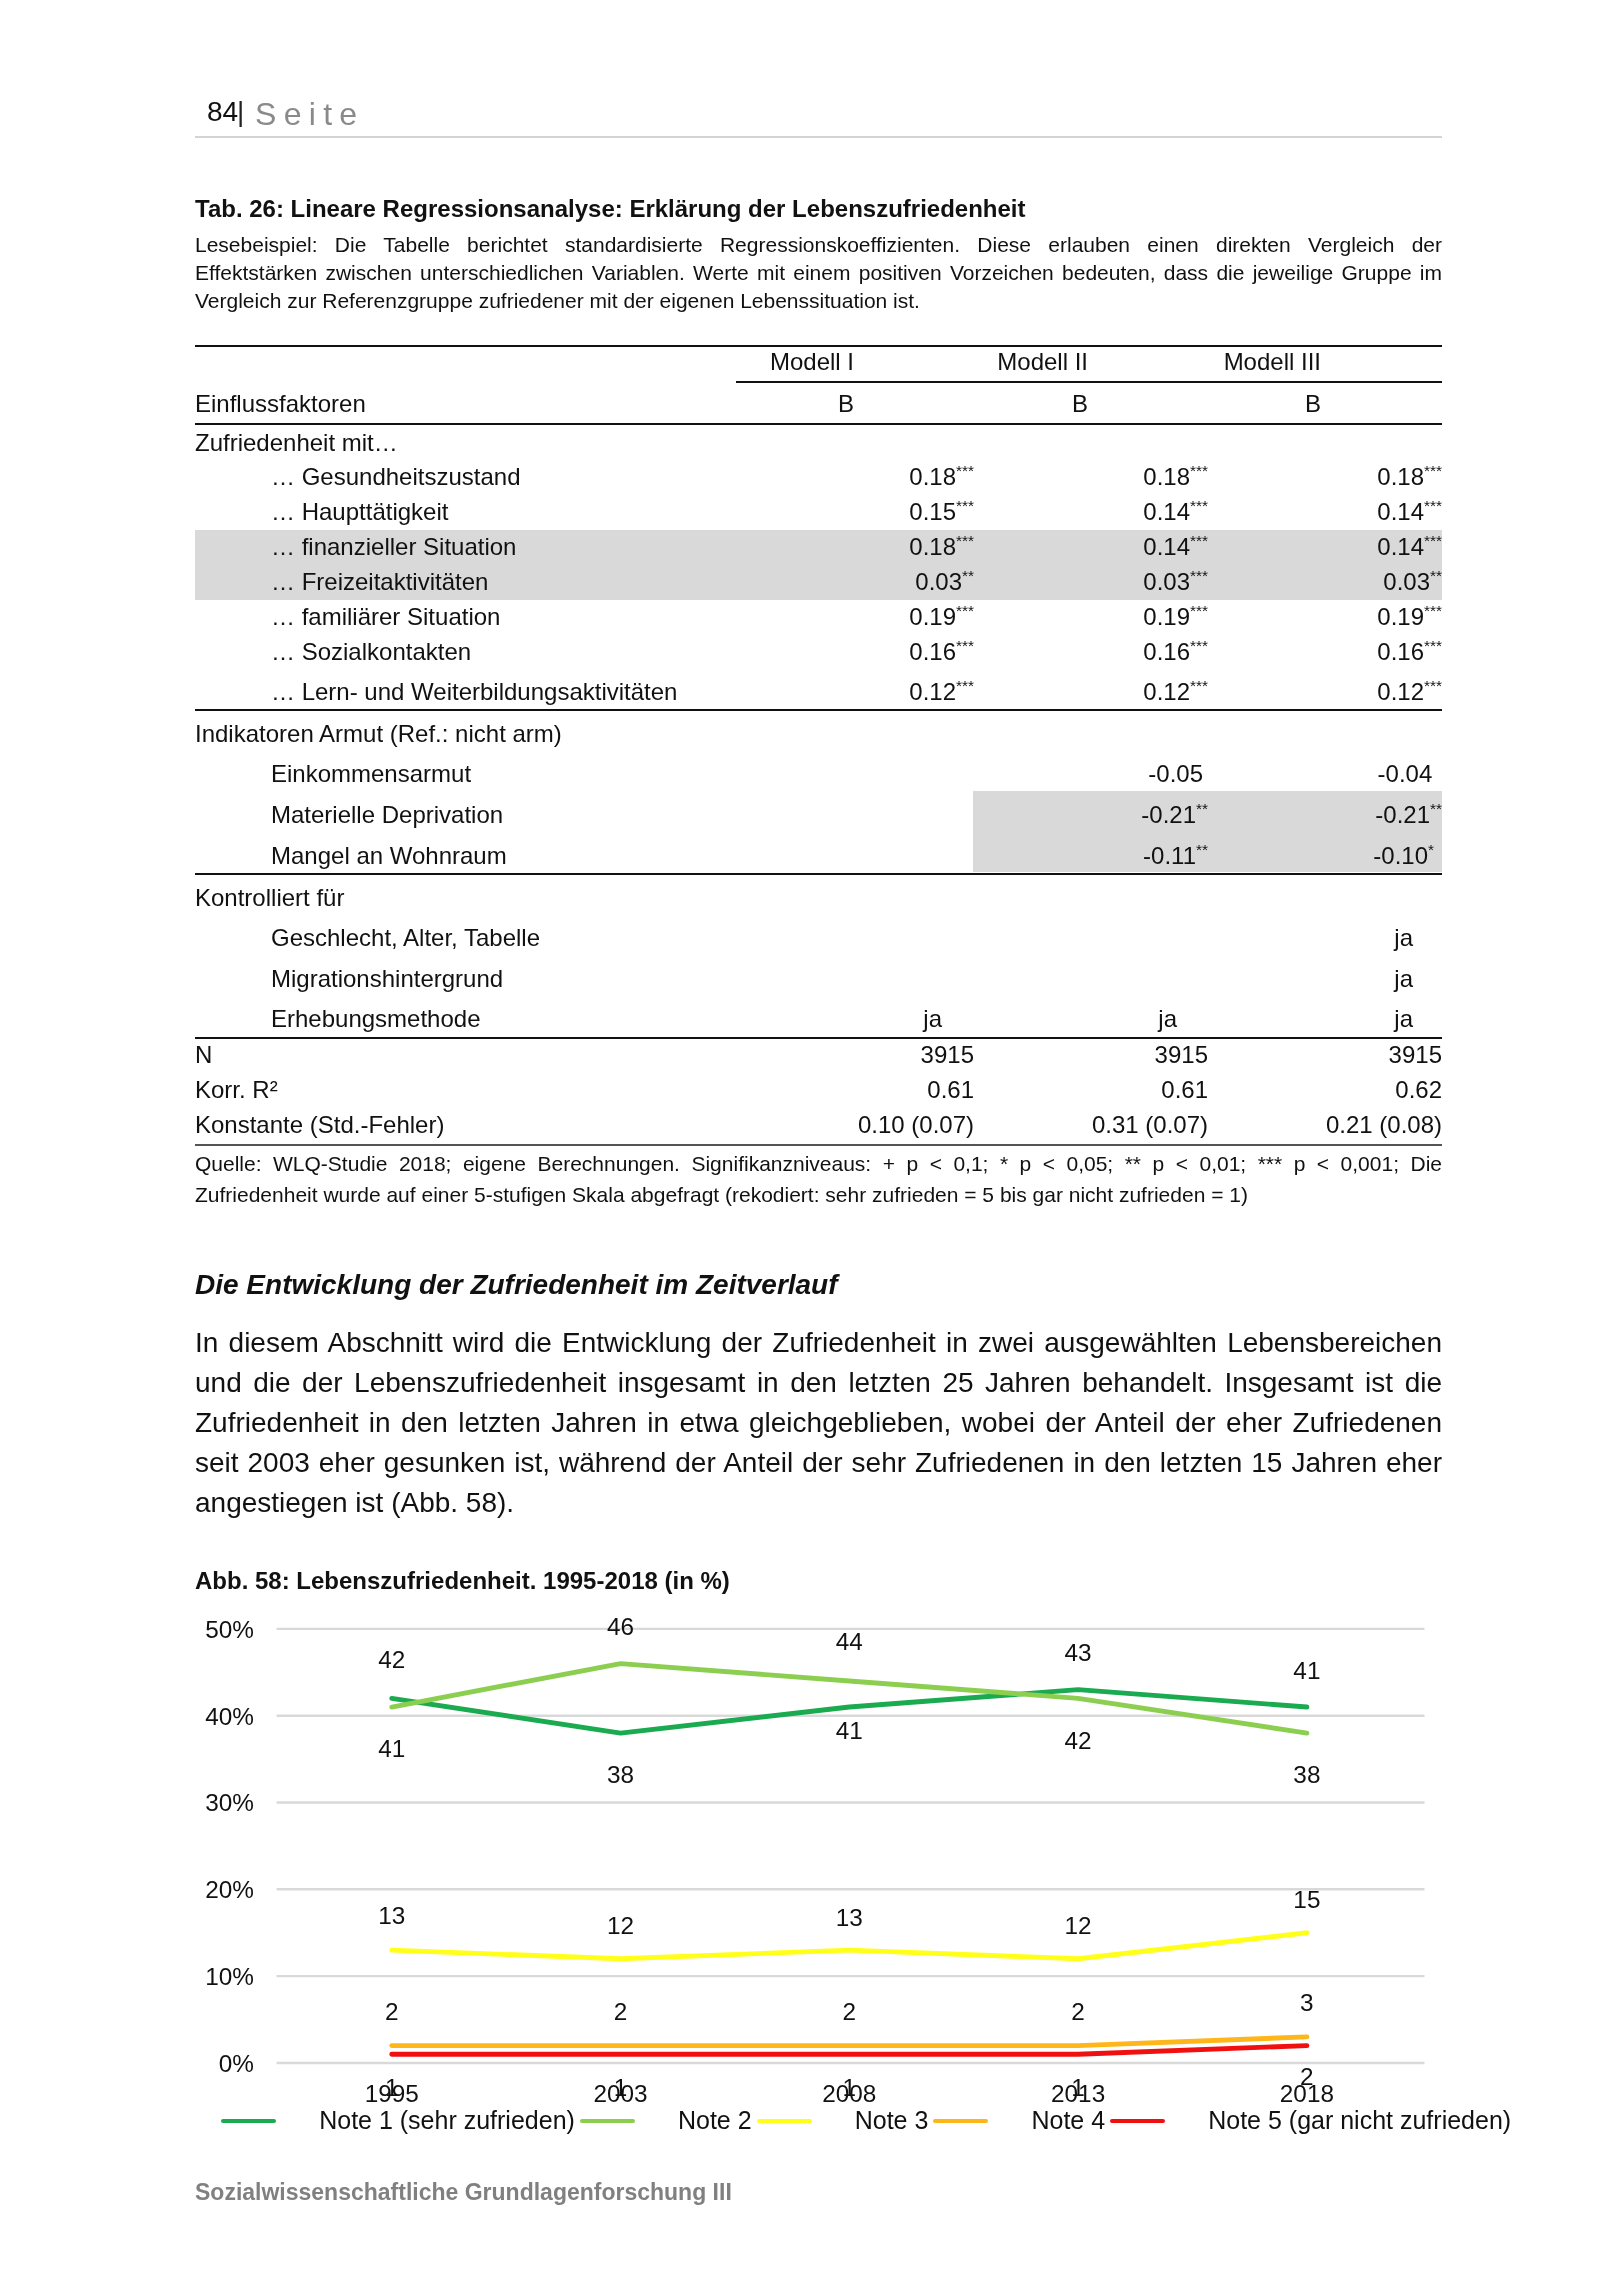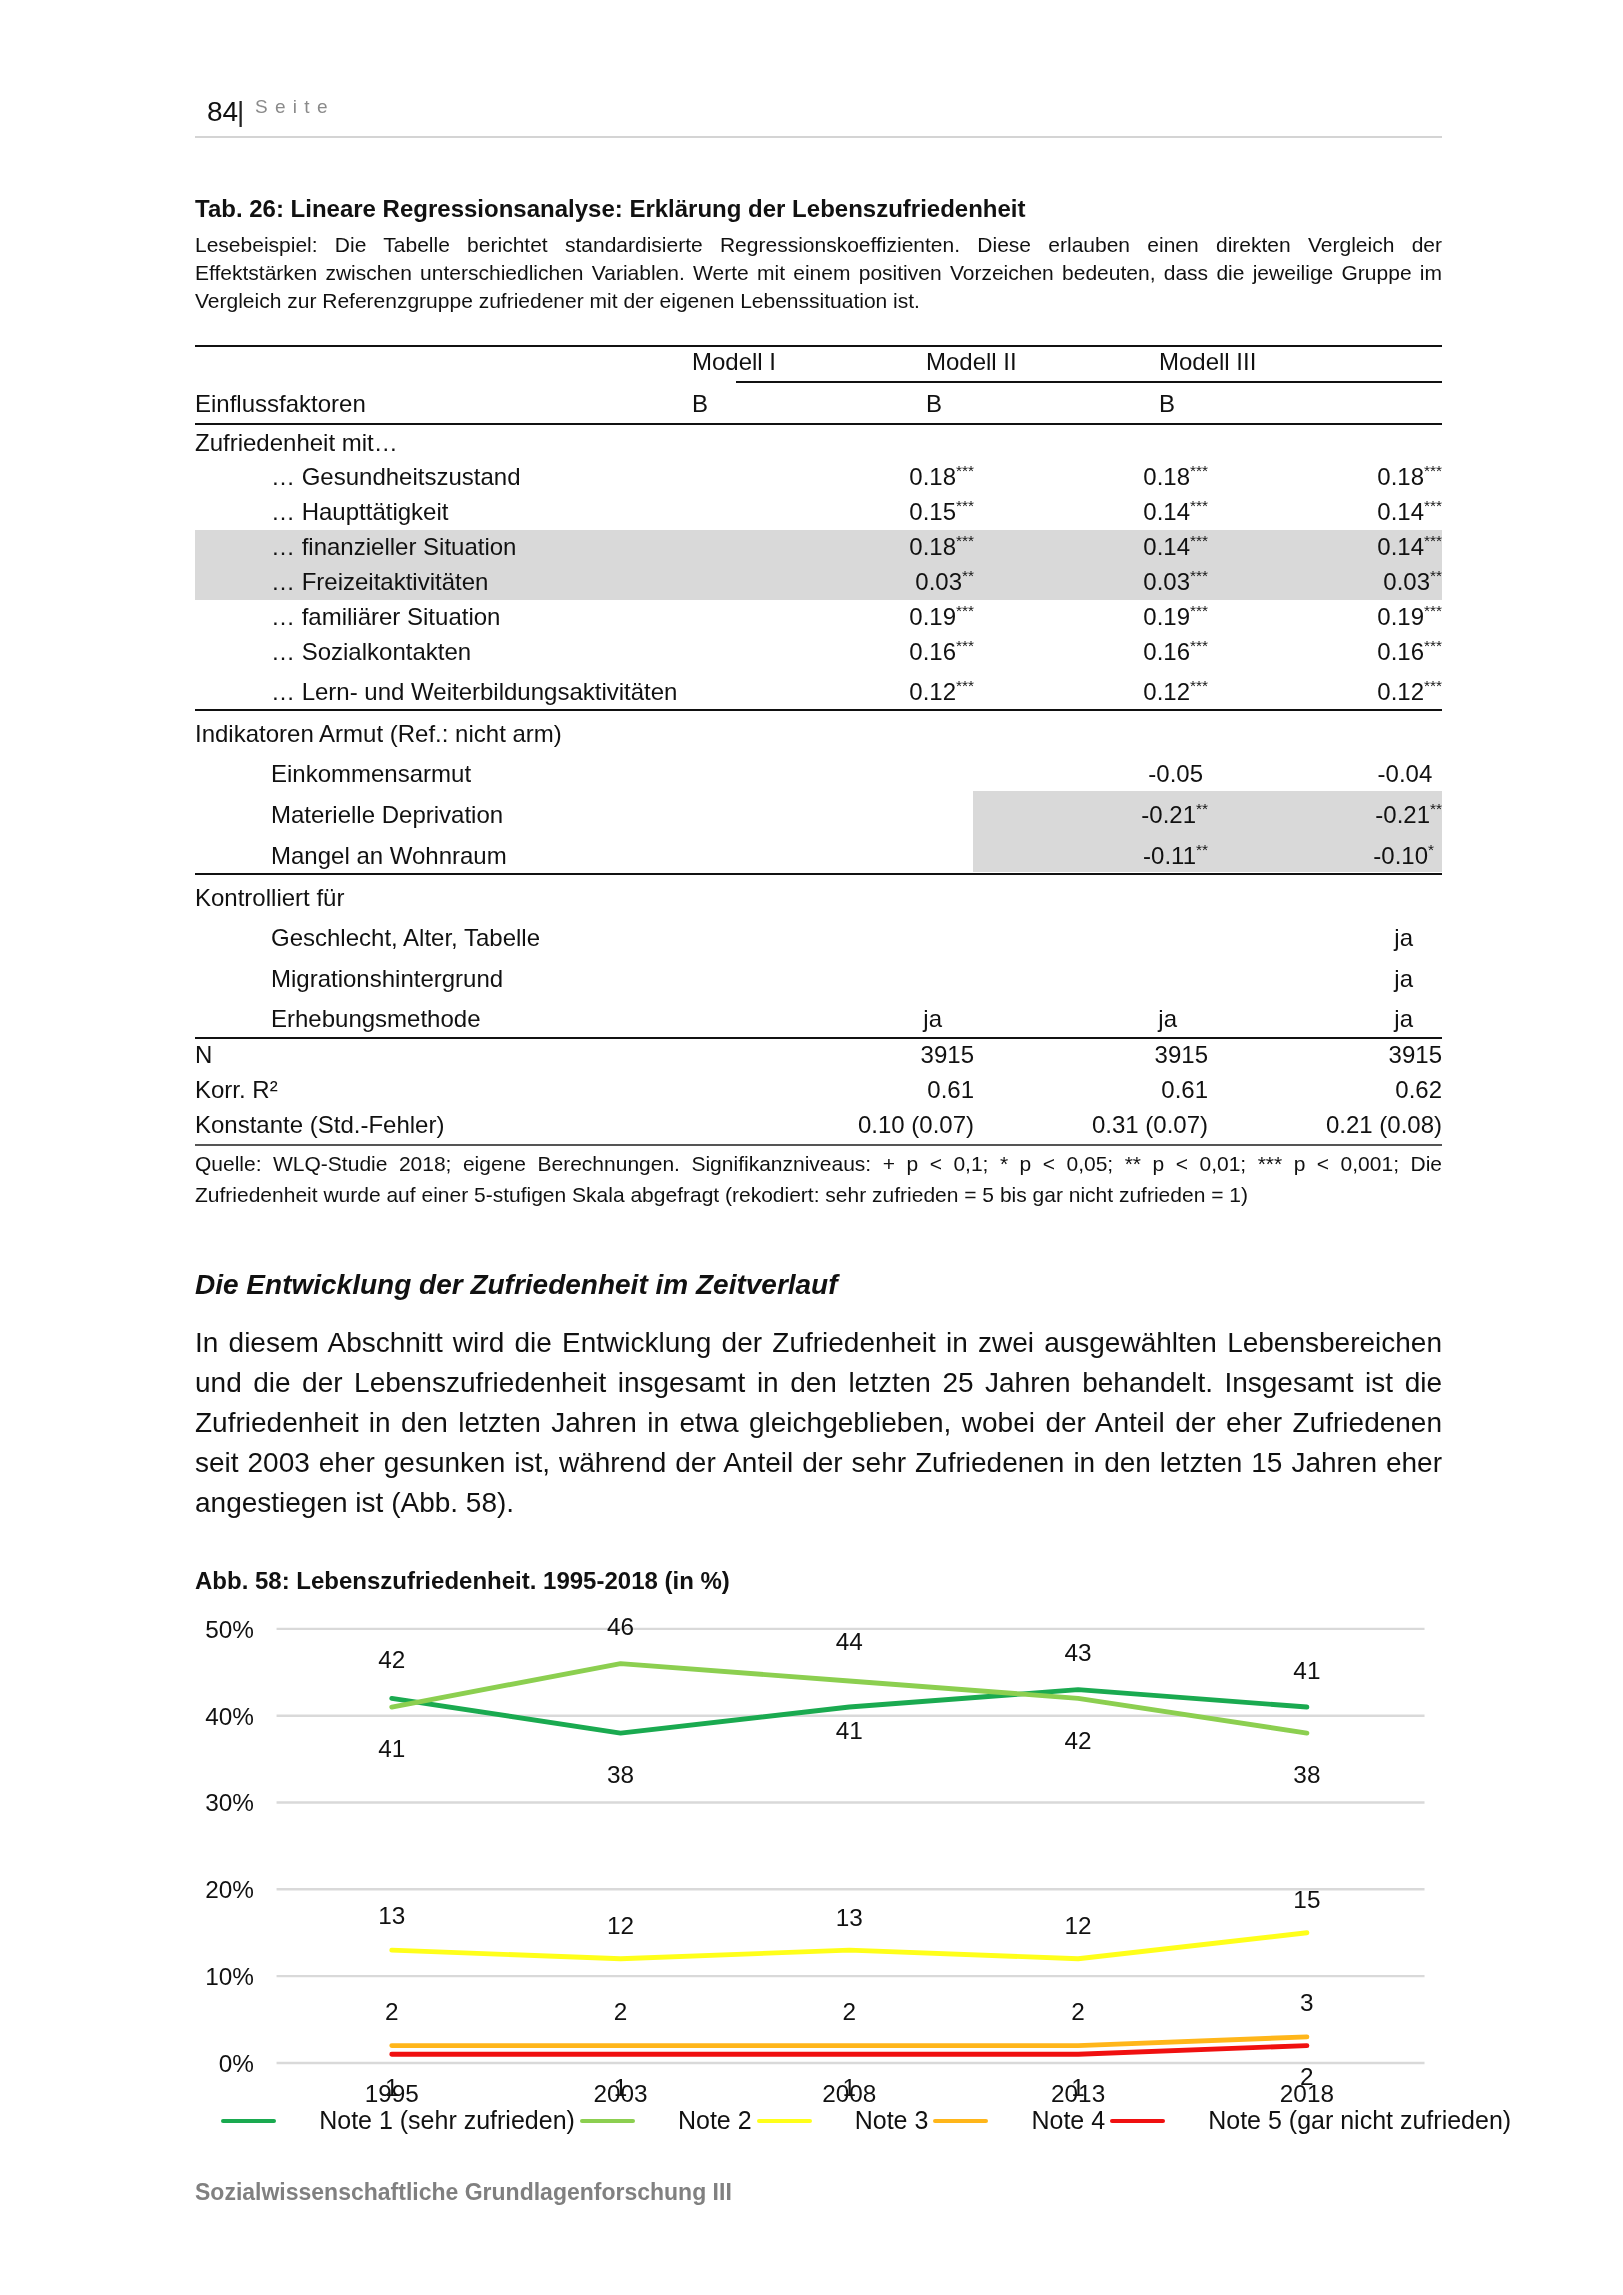--- a/index.html
+++ b/index.html
@@ -5,40 +5,40 @@
   * { box-sizing: border-box; margin: 0; padding: 0; }
   html, body { width: 1623px; height: 2295px; background: #ffffff; }
   body { font-family: "Liberation Sans", sans-serif; color: #111; position: relative; overflow: hidden; }
 
   .page { position: absolute; left: 195px; top: 0; width: 1247px; }
 
   
   .page-header { position: absolute; left: 0; top: 96px; width: 1247px; height: 42px; border-bottom: 2.4px solid #d4d4d4; }
   .page-num { position: absolute; left: 12px; top: 0; font-size: 28px; font-weight: normal; }
   .page-sep { position: absolute; left: 42px; top: 0; font-size: 28px; color: #222; }
-  .page-seite { position: absolute; left: 60px; top: 0; font-size: 19px; letter-spacing: 7.3px; color: #8a8a8a; }
+  .page-seite { position: absolute; left: 60px; top: 0; font-size: 32px; letter-spacing: 7.3px; color: #8a8a8a; }
   .running-title { position: absolute; right: 0; top: 0; font-size: 28px; }
 
   
   .tab-title { position: absolute; left: 0; top: 195px; font-size: 24px; font-weight: bold; }
   .tab-note { position: absolute; left: 0; top: 231px; width: 1247px; font-size: 21px; line-height: 28px; text-align: justify; text-align-last: left; }
 
   
   .reg-table { position: absolute; left: 0; top: 345px; width: 1247px; }
   .rule { position: absolute; left: 0; width: 1247px; background: #111; }
   .row { position: absolute; left: 0; width: 1247px; height: 34px; font-size: 24px; }
   .row .lbl { position: absolute; left: 0; top: 3.2px; white-space: nowrap; }
   .row .lbl.ind { left: 76px; }
   .row .c { position: absolute; top: 3.2px; white-space: nowrap; }
   .c1 { right: 468px; }
   .c2 { right: 234px; }
   .c3 { right: 0px; }
   .sup { font-size: 15.4px; vertical-align: top; position: relative; top: -1.6px; }
   .shade { position: absolute; background: #d9d9d9; }
-  .hdr-center { position: absolute; text-align: left; width: 162px; font-size: 24px; }
+  .hdr-center { position: absolute; text-align: right; width: 162px; font-size: 24px; }
 
   .source { position: absolute; left: 0; top: 1148px; width: 1247px; font-size: 21px; line-height: 31px; text-align: justify; text-align-last: left; }
 
   .section-title { position: absolute; left: 0; top: 1269px; font-size: 28px; font-weight: bold; font-style: italic; }
   .body-text { position: absolute; left: 0; top: 1323px; width: 1247px; font-size: 28px; line-height: 40px; text-align: justify; text-align-last: left; }
 
   .fig-title { position: absolute; left: 0; top: 1567px; font-size: 24px; font-weight: bold; }
 
   
   .chart { position: absolute; left: 0; top: 1607px; width: 1247px; height: 536px; }

